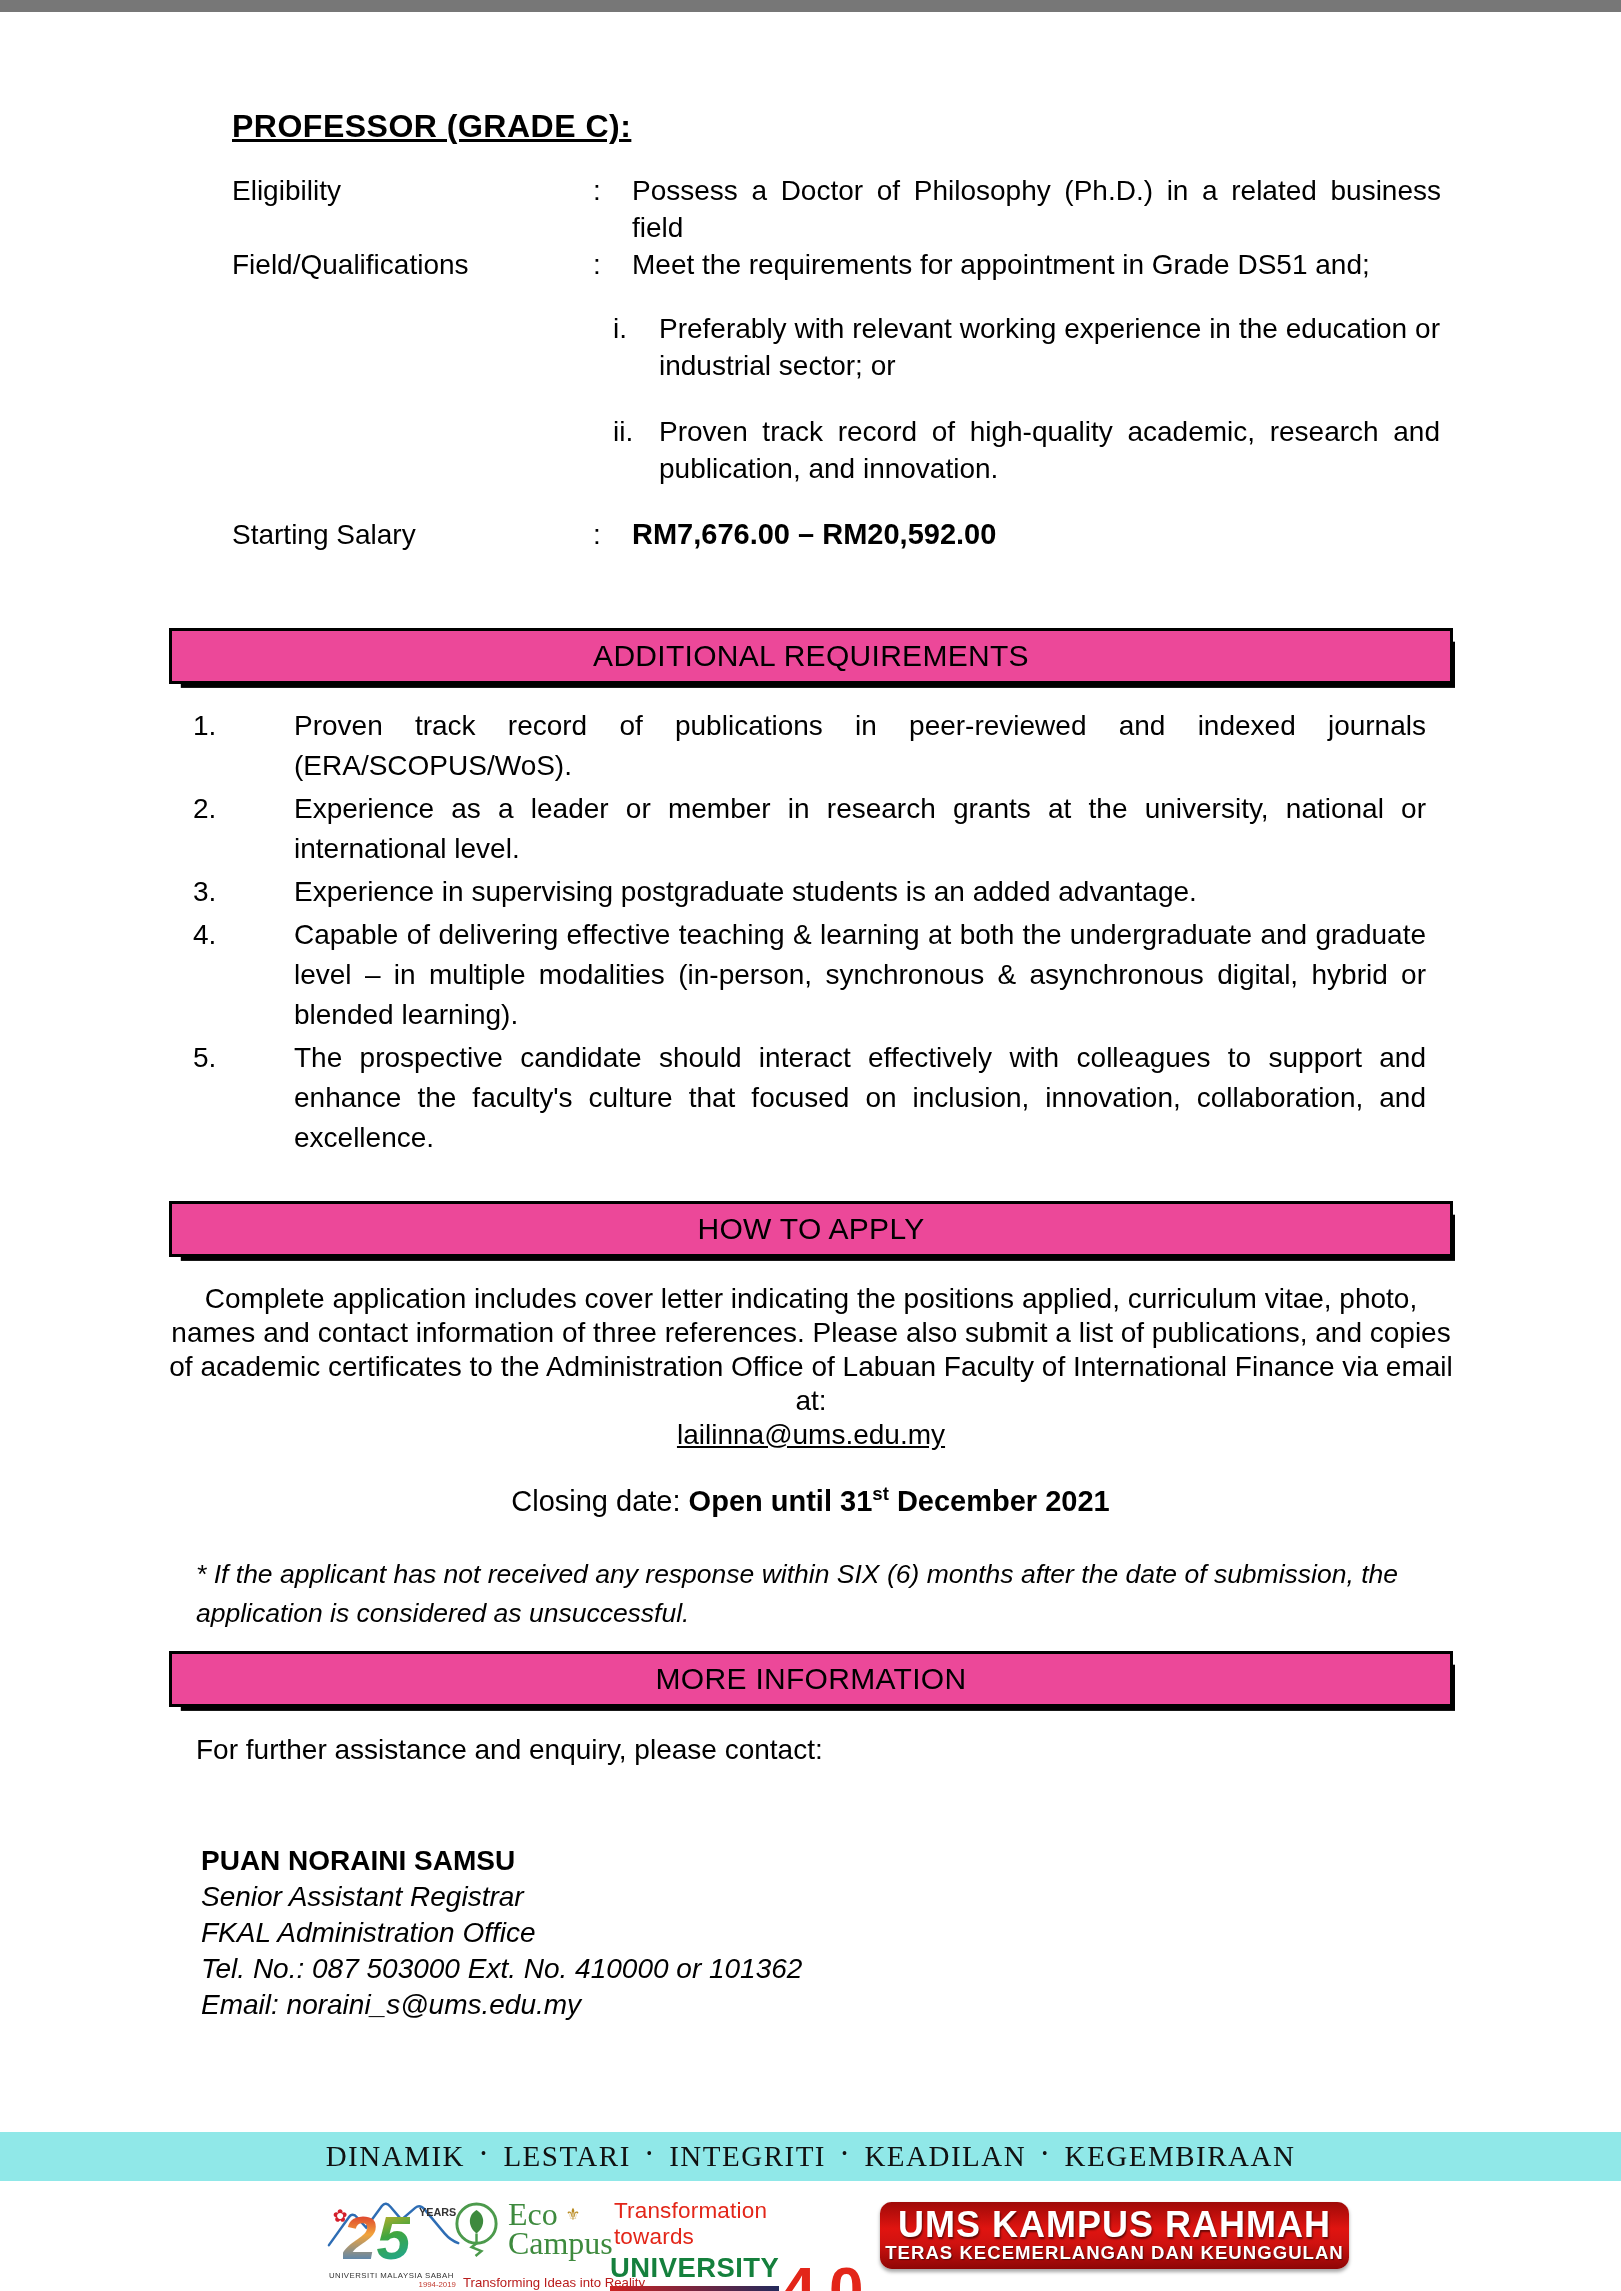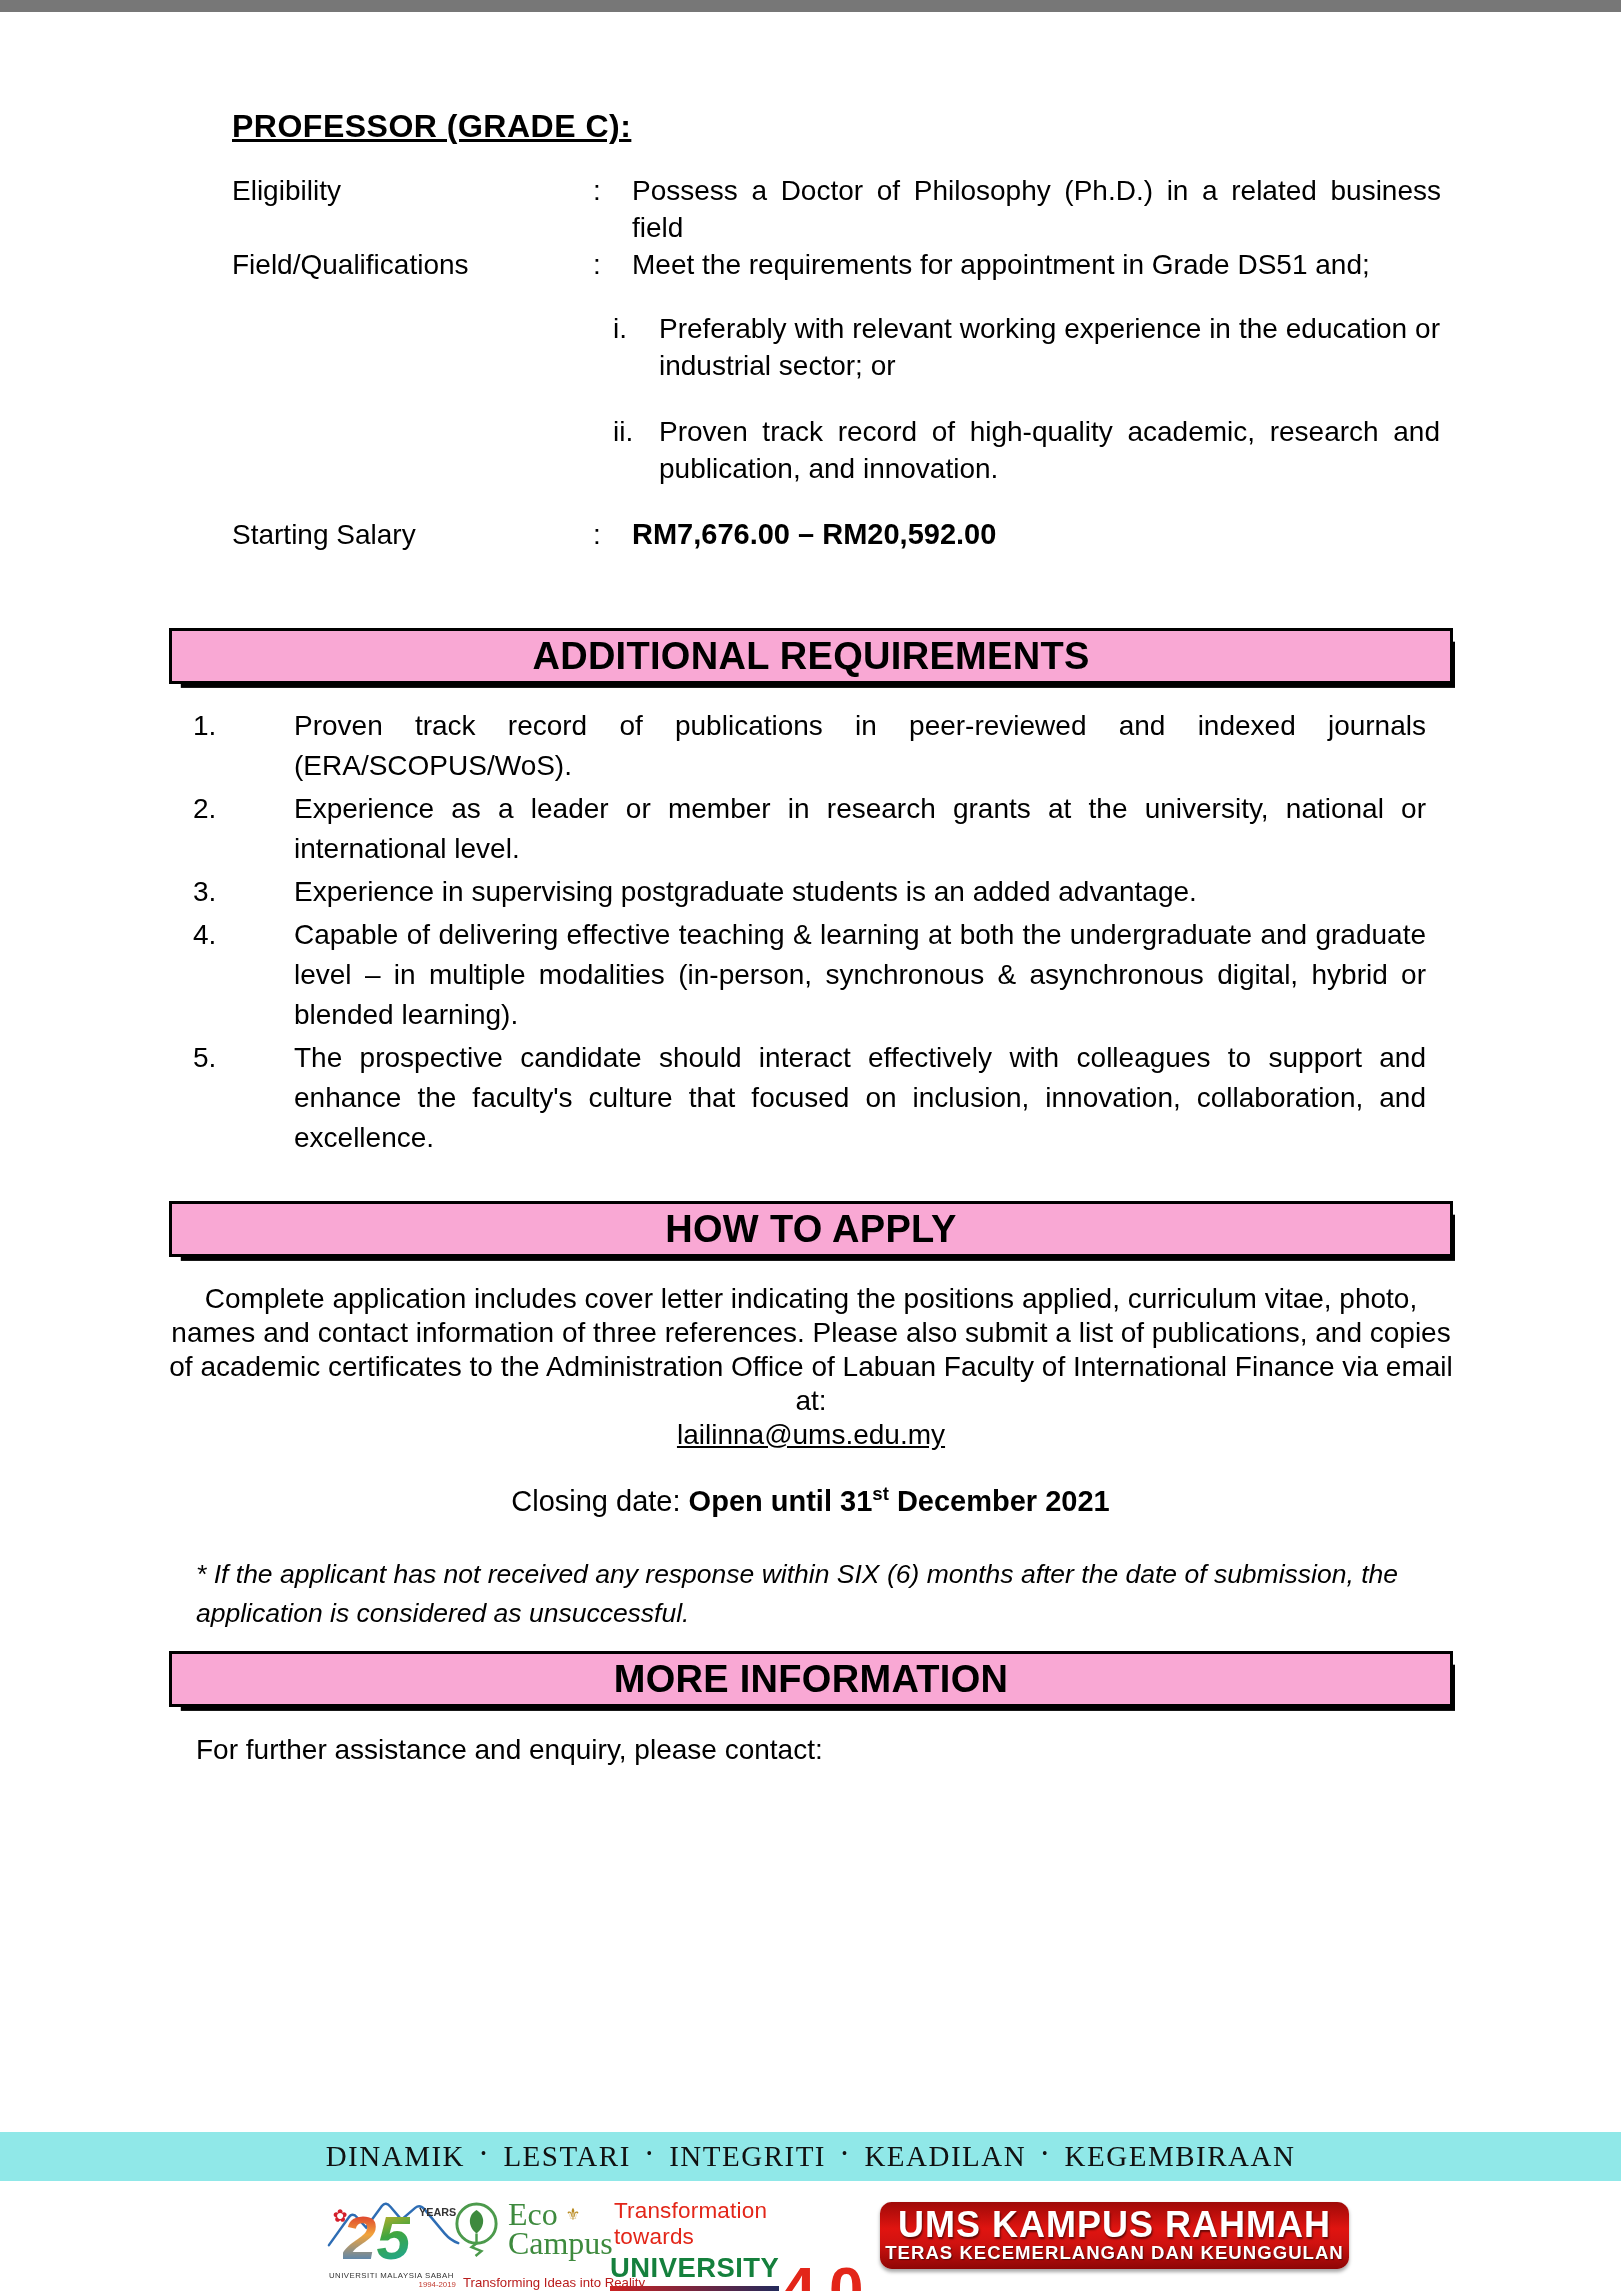--- a/index.html
+++ b/index.html
@@ -27,23 +27,23 @@
   .dvalue{text-align:justify;}
   .subitems{margin-left:381px;margin-top:26.5px;}
   .sitem{display:grid;grid-template-columns:46px 781px;margin-bottom:29px;}
   .stext{text-align:justify;}
   .salary-row{margin-top:19.6px;}
   .salary-val{font-weight:bold;font-size:29px;}
   
   .banner{
     position:absolute;left:169px;width:1284px;height:56px;
     box-sizing:border-box;border:3.9px solid #000;
-    background:#f9a8d4;
+    background:#ec4899;
     display:flex;align-items:center;justify-content:center;
-    font-size:38px;font-weight:bold;letter-spacing:0.3px;
+    font-size:30px;font-weight:normal;letter-spacing:0.3px;
     box-shadow:6.9px 8.8px 0 -4.9px #000;
   }
   .banner1{top:616px;}
   .banner2{top:1189px;}
   .banner3{top:1639px;}
   
   .reqlist{position:absolute;top:694px;left:193px;width:1233px;font-size:28px;line-height:40px;}
   .req{display:grid;grid-template-columns:101px 1132px;margin-bottom:2.9px;}
   .req .rtext{text-align:justify;}
   
@@ -193,20 +193,27 @@
   </div>
 
   <div class="note">* If the applicant has not received any response within SIX (6) months after the date of submission, the application is considered as unsuccessful.</div>
 
   <div class="banner banner3">
     <span>MORE INFORMATION</span>
   </div>
 
   <div class="contact-intro">For further assistance and enquiry, please contact:</div>
 
+  <div class="contact">
+    <div class="cname">PUAN NORAINI SAMSU</div>
+    <div class="cline">Senior Assistant Registrar</div>
+    <div class="cline">FKAL Administration Office</div>
+    <div class="cline">Tel. No.: 087 503000 Ext. No. 410000 or 101362</div>
+    <div class="cline">Email: noraini_s@ums.edu.my</div>
+  </div>
 
   <div class="footer-band">
     <span>DINAMIK</span>
     <span class="sep">•</span>
     <span>LESTARI</span>
     <span class="sep">•</span>
     <span>INTEGRITI</span>
     <span class="sep">•</span>
     <span>KEADILAN</span>
     <span class="sep">•</span>

